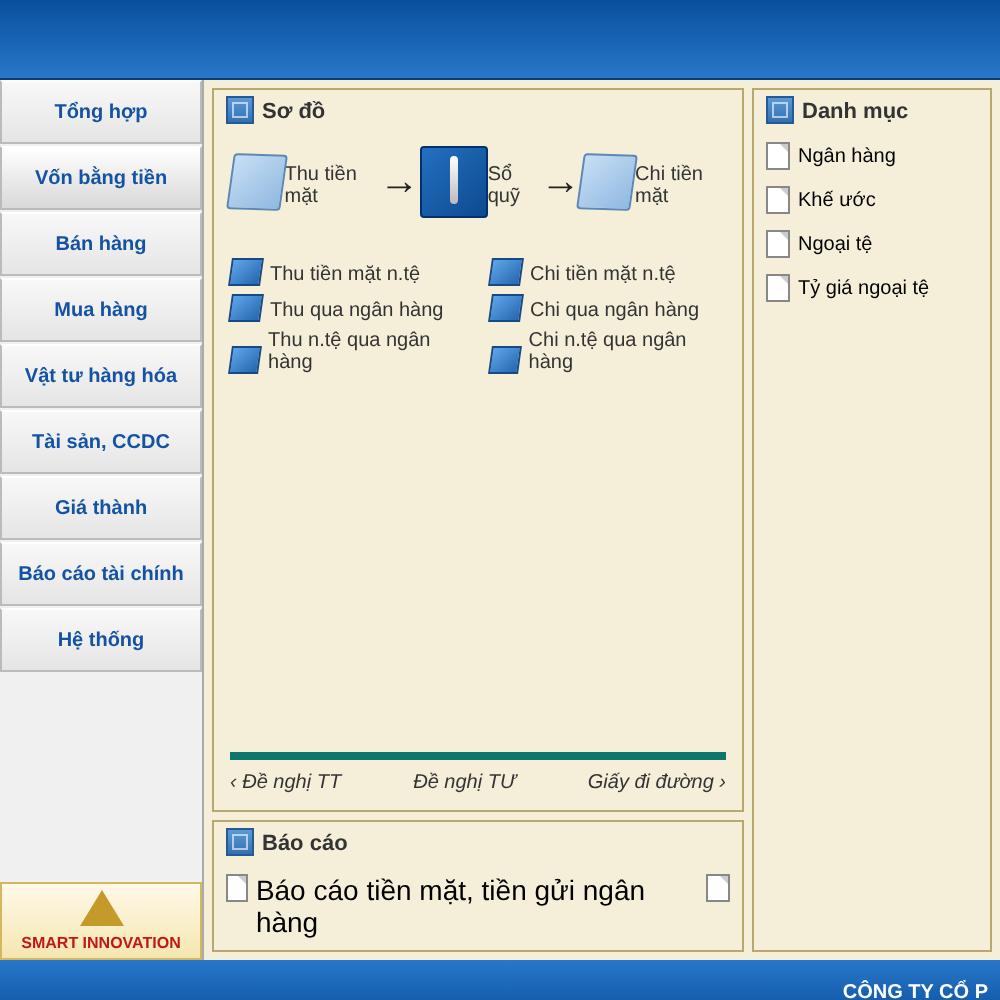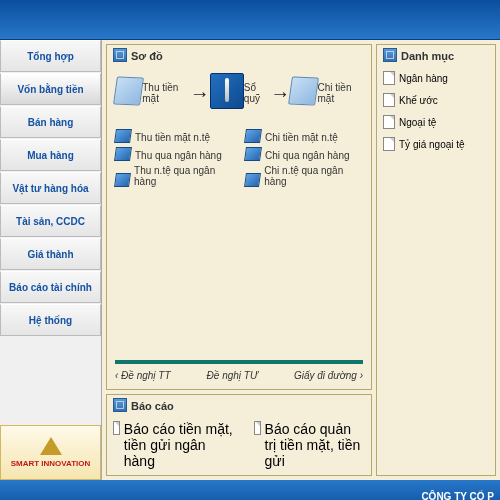--- a/index.html
+++ b/index.html
@@ -2,21 +2,21 @@
 <html><head>
 <meta charset="utf-8">
 <style>
 * { box-sizing: border-box; margin: 0; padding: 0; }
 body { font-family: Arial, sans-serif; font-size: 11px; width: 500px; height: 500px; overflow: hidden; background: #fff; }
 .topbar { height: 40px; background: linear-gradient(#0a4f9e, #2877c9); border-bottom: 1px solid #0a3e7a; }
 .container { display: flex; height: 440px; }
 .sidebar { width: 102px; background: #f0f0f0; border-right: 1px solid #aaa; display: flex; flex-direction: column; }
 .nav-item { height: 32px; display: flex; align-items: center; justify-content: center; border: 1px solid #bbb; border-top: 1px solid #fff; background: linear-gradient(#f8f8f8, #e5e5e5); color: #1452a3; font-weight: bold; font-size: 10px; cursor: pointer; margin-bottom: 1px; }
 .nav-item.active { background: linear-gradient(#fff, #d8d8d8); }
-.logo { margin-top: auto; height: 55px; background: linear-gradient(#fff9e8, #f5e6b0); display: flex; flex-direction: column; align-items: center; justify-content: center; border: 1px solid #d4b860; }
+.logo { margin-top: auto; height: 39px; background: linear-gradient(#fff9e8, #f5e6b0); display: flex; flex-direction: column; align-items: center; justify-content: center; border: 1px solid #d4b860; }
 .logo-icon { width: 26px; height: 20px; position: relative; }
 .logo-icon::before { content: ''; position: absolute; left: 50%; top: 0; transform: translateX(-50%); border-left: 11px solid transparent; border-right: 11px solid transparent; border-bottom: 18px solid #c49a2a; }
 .logo-text { color: #c01818; font-size: 8px; font-weight: bold; margin-top: 2px; }
 .main { flex: 1; display: flex; background: #f5efda; padding: 4px; gap: 4px; }
 .left-col { flex: 1; display: flex; flex-direction: column; gap: 4px; }
 .panel { border: 1px solid #b8a870; background: #f5efda; }
 .panel-header { display: flex; align-items: flex-end; padding: 3px 6px; font-weight: bold; color: #333; }
 .panel-body { padding: 6px; }
 .schema-panel { flex: 1; display: flex; flex-direction: column; }
 .schema-body { flex: 1; padding: 8px; display: flex; flex-direction: column; }
@@ -137,21 +137,20 @@
           <span class="header-icon grid-icon"></span>
           <span>Báo cáo</span>
         </div>
         <div class="panel-body">
           <div class="report-item">
               <div class="doc-icon"></div>
               <span>Báo cáo tiền mặt, tiền gửi ngân hàng</span>
             </div>
           <div class="report-item">
               <div class="doc-icon"></div>
-              <span>Báo cáo quản trị tiền mặt, tiền gửi</span>
             </div>
         </div>
       </div>
     </div>
 
     <div class="panel catalog-panel">
       <div class="panel-header">
         <span class="header-icon grid-icon"></span>
         <span>Danh mục</span>
       </div>

